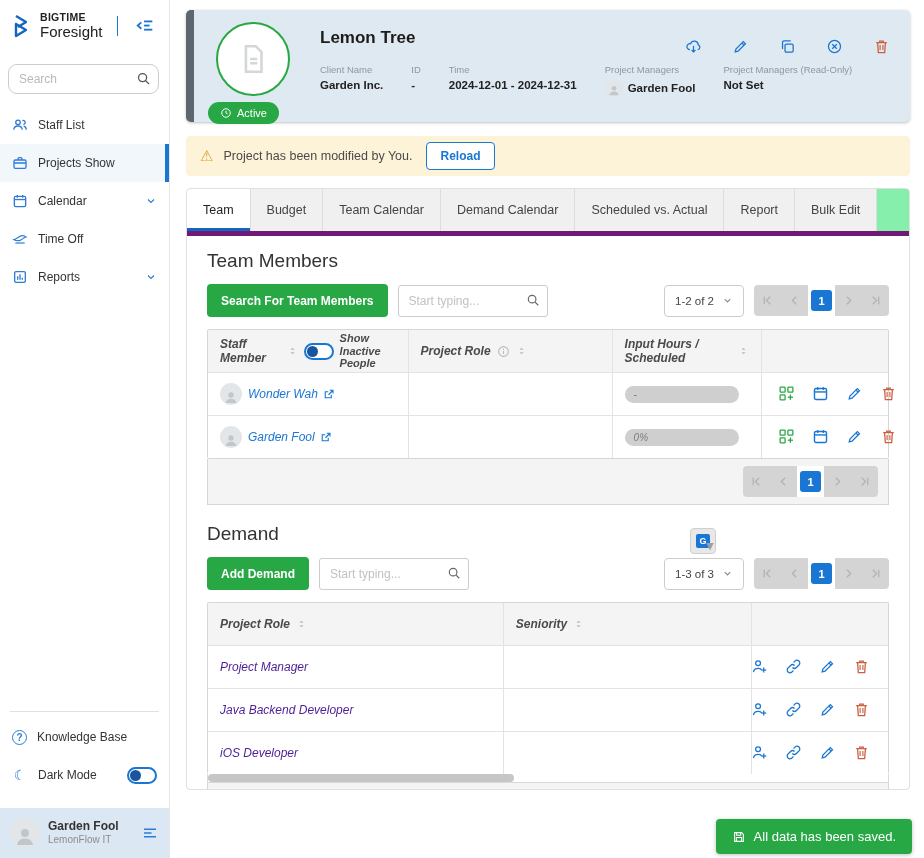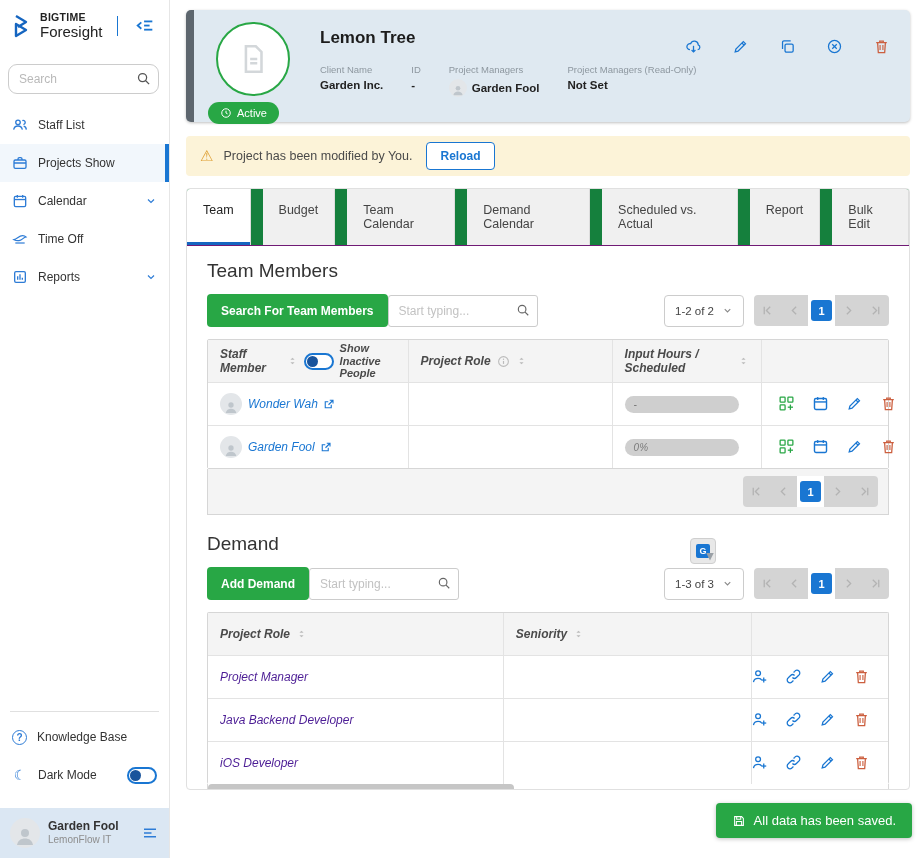--- a/index.html
+++ b/index.html
@@ -67,29 +67,29 @@
   .green-i { color:#28a745; }
 
   
   .banner { margin-top:14px; background:#fcf3d8; border-radius:4px; height:40px; display:flex; align-items:center; padding:0 14px; gap:10px; }
   .warn-glyph { color:#dfa136; font-size:15px; }
   .banner-text { font-size:12.5px; color:#4a4a4a; }
   .reload-btn { margin-left:4px; background:#fff; border:1px solid #1976d2; color:#1976d2; font-weight:bold; font-size:12px; border-radius:4px; height:28px; padding:0 13px; cursor:pointer; font-family:inherit; }
 
   
   .content-card { margin-top:12px; border:1px solid #e0e0e0; border-radius:4px; height:602px; background:#fff; overflow:hidden; }
-  .tabs { display:flex; background:#15803d; border-bottom:1px solid #701a75;gap:12px; }
+  .tabs { display:flex; background:#86efac; border-bottom:5px solid #701a75; }
   .tab { padding:14px 16px; font-size:12.5px; color:#444; border-right:1px solid #ddd; background:#f0f0f0; cursor:pointer; position:relative; }
   .tab.active { background:#fff; color:#222; }
   .tab.active::after { content:""; position:absolute; left:0; right:0; bottom:0; height:3px; background:#1565c0; }
   .section { padding:14px 20px 0 20px; }
   .sec-title { font-size:19px; color:#333; font-weight:500; margin-bottom:12px; }
   .controls { display:flex; align-items:center; margin-bottom:12px; }
   .green-btn { background:#28a745; color:#fff; font-weight:bold; font-size:12px; border:none; border-radius:4px; height:33px; padding:0 14px; cursor:pointer; font-family:inherit; }
-  .type-search { position:relative; margin-left:0; }
+  .type-search { position:relative; margin-left:10px; }
   .type-search input { width:150px; height:32px; border:1px solid #ccc; border-radius:3px; padding:0 28px 0 10px; font-size:12px; outline:none; font-family:inherit; }
   .type-search input::placeholder { color:#c2c2c2; }
   .type-search .mag { position:absolute; right:8px; top:8px; width:14px; height:14px; color:#666; }
   .right-controls { margin-left:auto; display:flex; align-items:center; gap:10px; }
   .select-box { border:1px solid #ccc; border-radius:4px; height:32px; display:flex; align-items:center; gap:8px; padding:0 10px; font-size:11.5px; color:#444; cursor:pointer; background:#fff; }
   .select-box svg { width:11px; height:11px; color:#888; }
   .pager { background:#d4d4d4; border-radius:4px; display:flex; height:31px; padding:0; overflow:hidden; }
   .pg { width:27px; border:none; background:transparent; color:#b3b3b3; display:flex; align-items:center; justify-content:center; cursor:pointer; }
   .pg svg { width:13px; height:13px; }
   .pg.current { background:#fff; }
@@ -115,21 +115,21 @@
   .hscroll { height:9px; border:1px solid #d9d9d9; border-top:none; background:#fff; display:flex; }
   .hthumb { width:45%; background:#c6c6c6; border-radius:4px; }
 
   
   .sel-wrap { position:relative; }
   .gtrans { position:absolute; left:26px; top:-30px; width:26px; height:26px; background:#e8e8e8; border:1px solid #cfcfcf; border-radius:4px; display:flex; align-items:center; justify-content:center; cursor:pointer; }
   .gtrans .gsq { width:14px; height:14px; background:#1976d2; border-radius:2px; color:#fff; font-size:9px; font-weight:bold; display:flex; align-items:center; justify-content:center; position:relative; }
   .gtrans .gsq::after { content:""; position:absolute; right:-4px; bottom:-3px; width:8px; height:8px; background:#9aa0a6; clip-path:polygon(0 0, 100% 0, 50% 100%); }
 
   
-  .toast { position:absolute; right:12px; bottom:20px; background:#28a745; color:#fff; border-radius:4px; height:35px; display:flex; align-items:center; gap:8px; padding:0 16px; font-size:13px; box-shadow:0 1px 4px rgba(0,0,0,.25); }
+  .toast { position:absolute; right:12px; bottom:4px; background:#28a745; color:#fff; border-radius:4px; height:35px; display:flex; align-items:center; gap:8px; padding:0 16px; font-size:13px; box-shadow:0 1px 4px rgba(0,0,0,.25); }
   .toast svg { width:14px; height:14px; }
 </style>
 </head>
 <body>
 
 <svg width="0" height="0" style="position:absolute">
   <defs>
     <symbol id="i-logo" viewBox="0 0 24 24">
         <path d="M6 2l10 6-8 5" fill="none" stroke="currentColor" stroke-width="2.4" stroke-linejoin="round"></path>
         <path d="M6 10l10 6-10 6z" fill="none" stroke="currentColor" stroke-width="2.4" stroke-linejoin="round"></path>
@@ -372,20 +372,24 @@
         <div class="proj-body">
           <div class="proj-title">Lemon Tree</div>
           <div class="proj-fields">
             <div>
               <div class="pf-label">Client Name</div>
               <div class="pf-value">Garden Inc.</div>
             </div>
             <div>
               <div class="pf-label">ID</div>
               <div class="pf-value">-</div>
+            </div>
+            <div>
+              <div class="pf-label">Time</div>
+              <div class="pf-value">2024-12-01 - 2024-12-31</div>
             </div>
             <div>
               <div class="pf-label">Project Managers</div>
               <div class="pf-value">
                 <span class="avatar a18">
                     <svg width="14" height="14">
                       <use href="#i-person"></use>
                     </svg>
                   </span>
                 <span>Garden Fool</span>

